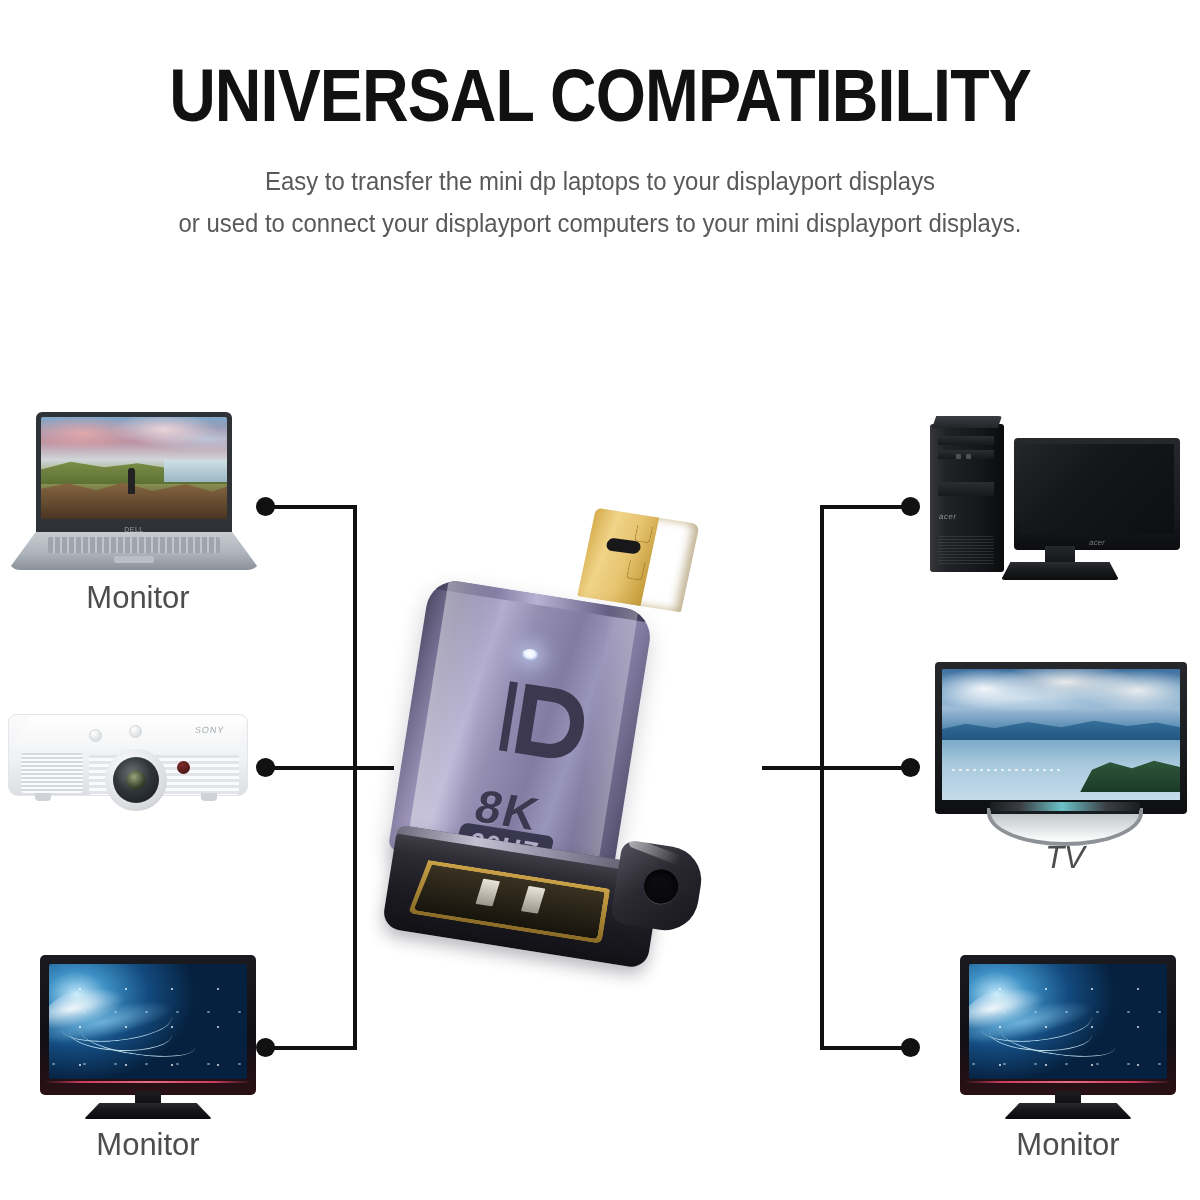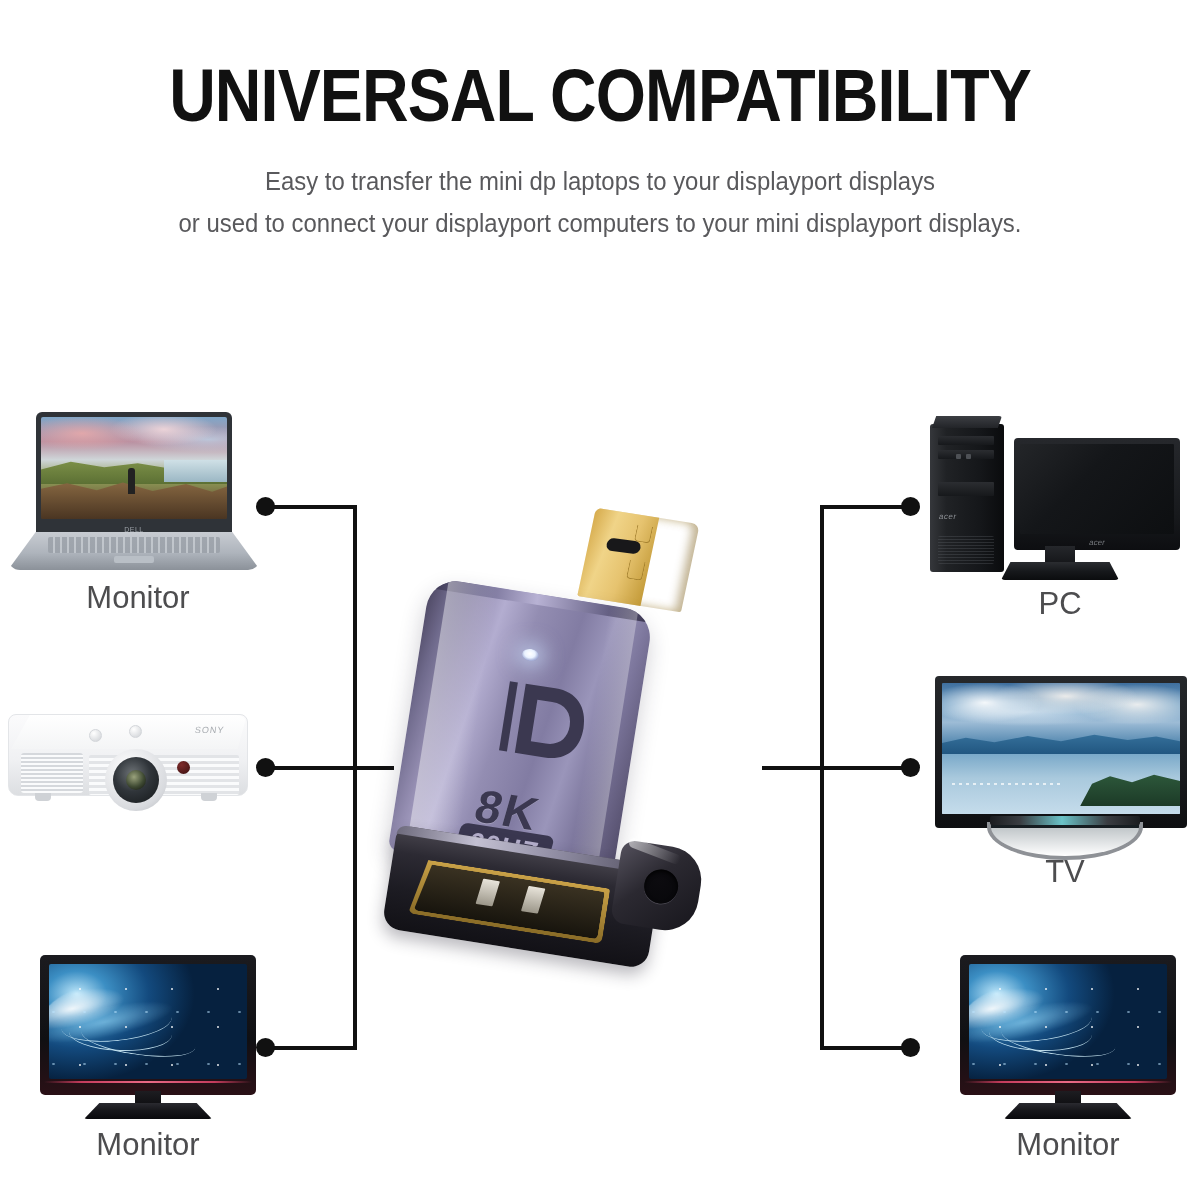--- a/index.html
+++ b/index.html
@@ -633,24 +633,23 @@
       <div class="pc-port" style="left:36px; top:30px;"></div>
       <div class="pc-logo">acer</div>
       <div class="pc-mesh"></div>
     </div>
     <div class="pc-mon-frame">
       <div class="pc-mon-screen"></div>
       <div class="pc-mon-logo">acer</div>
     </div>
     <div class="pc-mon-neck"></div>
     <div class="pc-mon-base"></div>
-    <div class="dev-label" style="top:168px;">PC</div>
   </div>
 
-  <div class="device" style="left:935px; top:676px; width:260px; height:220px;">
+  <div class="device" style="left:935px; top:662px; width:260px; height:220px;font-style:italic;">
     <div class="tv-frame">
       <div class="tv-screen">
         <div class="tv-clouds"></div>
         <div class="tv-mtn"></div>
         <div class="tv-lake"></div>
         <div class="tv-shore"></div>
         <div class="tv-ripple"></div>
       </div>
       <div class="tv-brand">SONY</div>
     </div>

